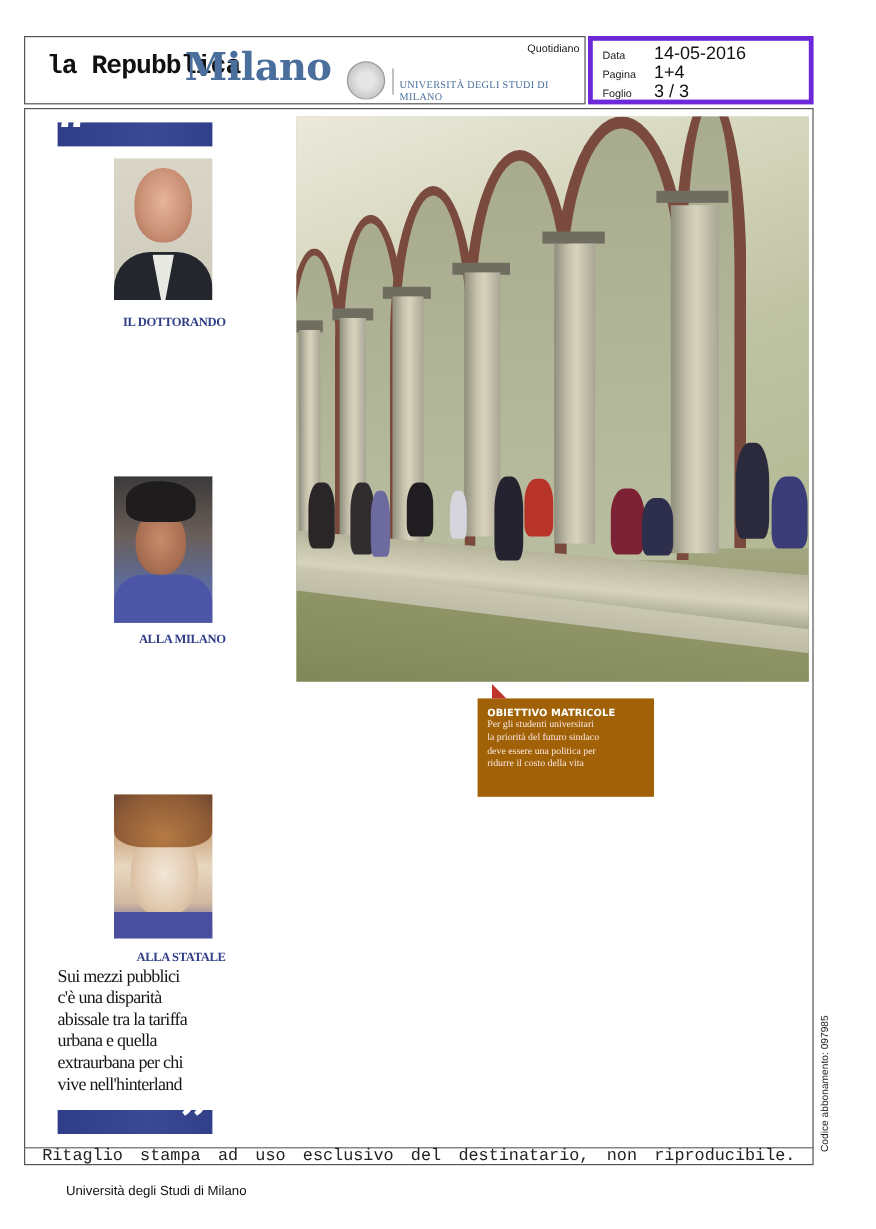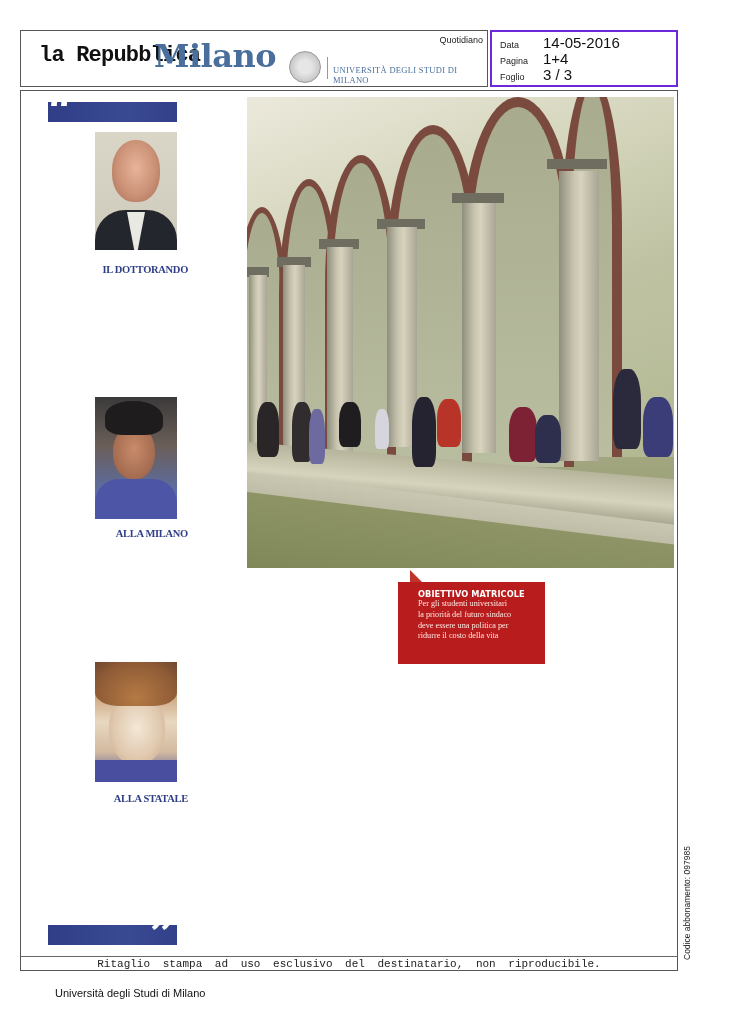--- a/index.html
+++ b/index.html
@@ -8,29 +8,29 @@
 
   
   .masthead { position: absolute; left: 20px; top: 30px; width: 468px; height: 57px; border: 1px solid #555; background:#fff; }
   .logo-rep { position: absolute; left: 18px; top: 12px; font-family: Liberation Mono, monospace; font-weight: bold; font-size: 22px; letter-spacing: -0.8px; color: #111; }
   .logo-milano { position: absolute; left: 133px; top: 6px; font-family: "DejaVu Serif", serif; font-weight: bold; font-size: 32px; letter-spacing: -0.5px; color: #4a6f9c; }
   .quotidiano { position: absolute; right: 4px; top: 4px; font-size: 9px; color: #222; }
   .seal { position: absolute; left: 268px; top: 20px; width: 32px; height: 32px; border-radius: 50%; border: 1px solid #999; background: radial-gradient(circle, #e6e6e6 30%, #c8c8c8 70%, #eee 100%); }
   .seal-divider { position: absolute; left: 306px; top: 26px; width: 1px; height: 22px; background: #999; }
   .uni-name { position: absolute; left: 312px; top: 34px; font-family: "Liberation Serif", serif; font-size: 8.5px; letter-spacing: 0.3px; color: #4a6f9c; }
 
-  .meta-box { position: absolute; left: 490px; top: 30px; width: 188px; height: 57px; border: 2px solid #6d28d9; background:#fff; }
+  .meta-box { position: absolute; left: 490px; top: 30px; width: 188px; height: 57px; border: 4px solid #6d28d9; background:#fff; }
   .meta-row { position: absolute; left: 8px; display: flex; align-items: baseline; }
   .meta-key { width: 43px; font-size: 9px; color: #222; }
   .meta-val { font-size: 15px; color: #111; }
 
   
   .frame { position: absolute; left: 20px; top: 90px; width: 658px; height: 881px; border: 1px solid #555; }
   .frame-bottom-line { position: absolute; left: 20px; top: 956px; width: 658px; height: 1px; background: #666; }
-  .ritaglio { position: absolute; left: 20px; top: 957px; width: 658px; height: 14px; text-align: center; font-family: "Liberation Mono", monospace; font-size: 11px; word-spacing: 6px; color: #222; line-height: 14px; }
+  .ritaglio { position: absolute; left: 20px; top: 957px; width: 658px; height: 14px; text-align: center; font-family: "Liberation Mono", monospace; font-size: 14px; word-spacing: 6px; color: #222; line-height: 14px; }
 
   .codice { position: absolute; left: 682px; top: 960px; transform: rotate(-90deg); transform-origin: 0 0; font-size: 8.5px; color: #222; white-space: nowrap; }
 
   .footer-uni { position: absolute; left: 55px; top: 987px; font-size: 11px; color: #111; }
 
   
   .quote-bar { position: absolute; left: 48px; width: 129px; height: 20px; background: linear-gradient(90deg, #2f3e86, #3a4a92 60%, #32408a); }
   .quote-open { top: 102px; }
   .quote-close { top: 925px; }
   .quote-glyph { position: absolute; top: -10px; font-family: "DejaVu Serif", serif; font-weight: bold; font-size: 44px; color: #fff; line-height: 40px; }
@@ -67,21 +67,21 @@
   .wall { position: absolute; left: 0; top: 0; width: 427px; height: 360px; background: linear-gradient(160deg, #ece9dc 0%, #d2d3b9 35%, #bfc3a3 60%, #b3b893 100%); }
   .arch { position: absolute; border: 9px solid #7a4a3e; border-bottom: none; border-radius: 50% 50% 0 0 / 40% 40% 0 0; background: linear-gradient(180deg, #a8ab8d 0%, #babea1 100%); }
   .column { position: absolute; background: linear-gradient(90deg, #8f8e7e 0%, #c6c2ad 35%, #d8d3bd 55%, #a9a595 100%); }
   .capital { position: absolute; background: #6f6c60; height: 10px; }
   .ledge { position: absolute; left: 0; top: 345px; width: 427px; height: 45px; background: linear-gradient(180deg, #b6b49b 0%, #d7d4be 60%, #a9a891 100%); transform: skewY(5deg); transform-origin: 0 0; }
   .path { position: absolute; left: 0; top: 375px; width: 427px; height: 40px; background: linear-gradient(180deg, #c9c7b2, #b5b39b); transform: skewY(7deg); transform-origin: 0 0; }
   .lawn { position: absolute; left: 0; top: 395px; width: 427px; height: 90px; background: linear-gradient(180deg, #8e9465 0%, #7d8556 100%); transform: skewY(7deg); transform-origin: 0 0; }
   .person { position: absolute; border-radius: 40% 40% 20% 20%; }
 
   
-  .caption { position: absolute; left: 398px; top: 582px; width: 147px; height: 82px; background: #b91c1c; padding: 7px 20px; }
+  .caption { position: absolute; left: 398px; top: 582px; width: 147px; height: 82px; background: #a16207; padding: 7px 8px; }
   .caption::before { content: ""; position: absolute; left: 12px; top: -12px; border-left: 0 solid transparent; border-right: 12px solid transparent; border-bottom: 12px solid #c0352b; }
   .caption-title { font-family: "DejaVu Sans", sans-serif; font-weight: bold; font-size: 8.2px; color: #fff; letter-spacing: 0.1px; }
   .caption-body { font-family: Liberation Serif, serif; font-size: 8.2px; line-height: 10.8px; color: #fbe8e3; }
   .caption-body span { display: block; white-space: nowrap; }
 </style>
 </head>
 <body>
 
 <div class="masthead">
   <div class="logo-rep">la Repubblica</div>
@@ -135,20 +135,28 @@
 </div>
 
 <div class="portrait p3">
   <div class="face"></div>
   <div class="hair"></div>
   <div class="body"></div>
 </div>
 
 <div class="testimonial t3">
   <div class="t-label">ALLA STATALE</div>
+  <div class="t-body">
+    <span>Sui mezzi pubblici</span>
+    <span>c'è una disparità</span>
+    <span>abissale tra la tariffa</span>
+    <span>urbana e quella</span>
+    <span>extraurbana per chi</span>
+    <span>vive nell'hinterland</span>
+  </div>
 </div>
 
 <div class="quote-bar quote-close">
   <span class="quote-glyph">”</span>
 </div>
 
 <div class="main-photo">
   <div class="wall"></div>
 
   <div class="arch" style="left:-10px; top:110px; width:50px; height:260px; border-width:6px;"></div>

